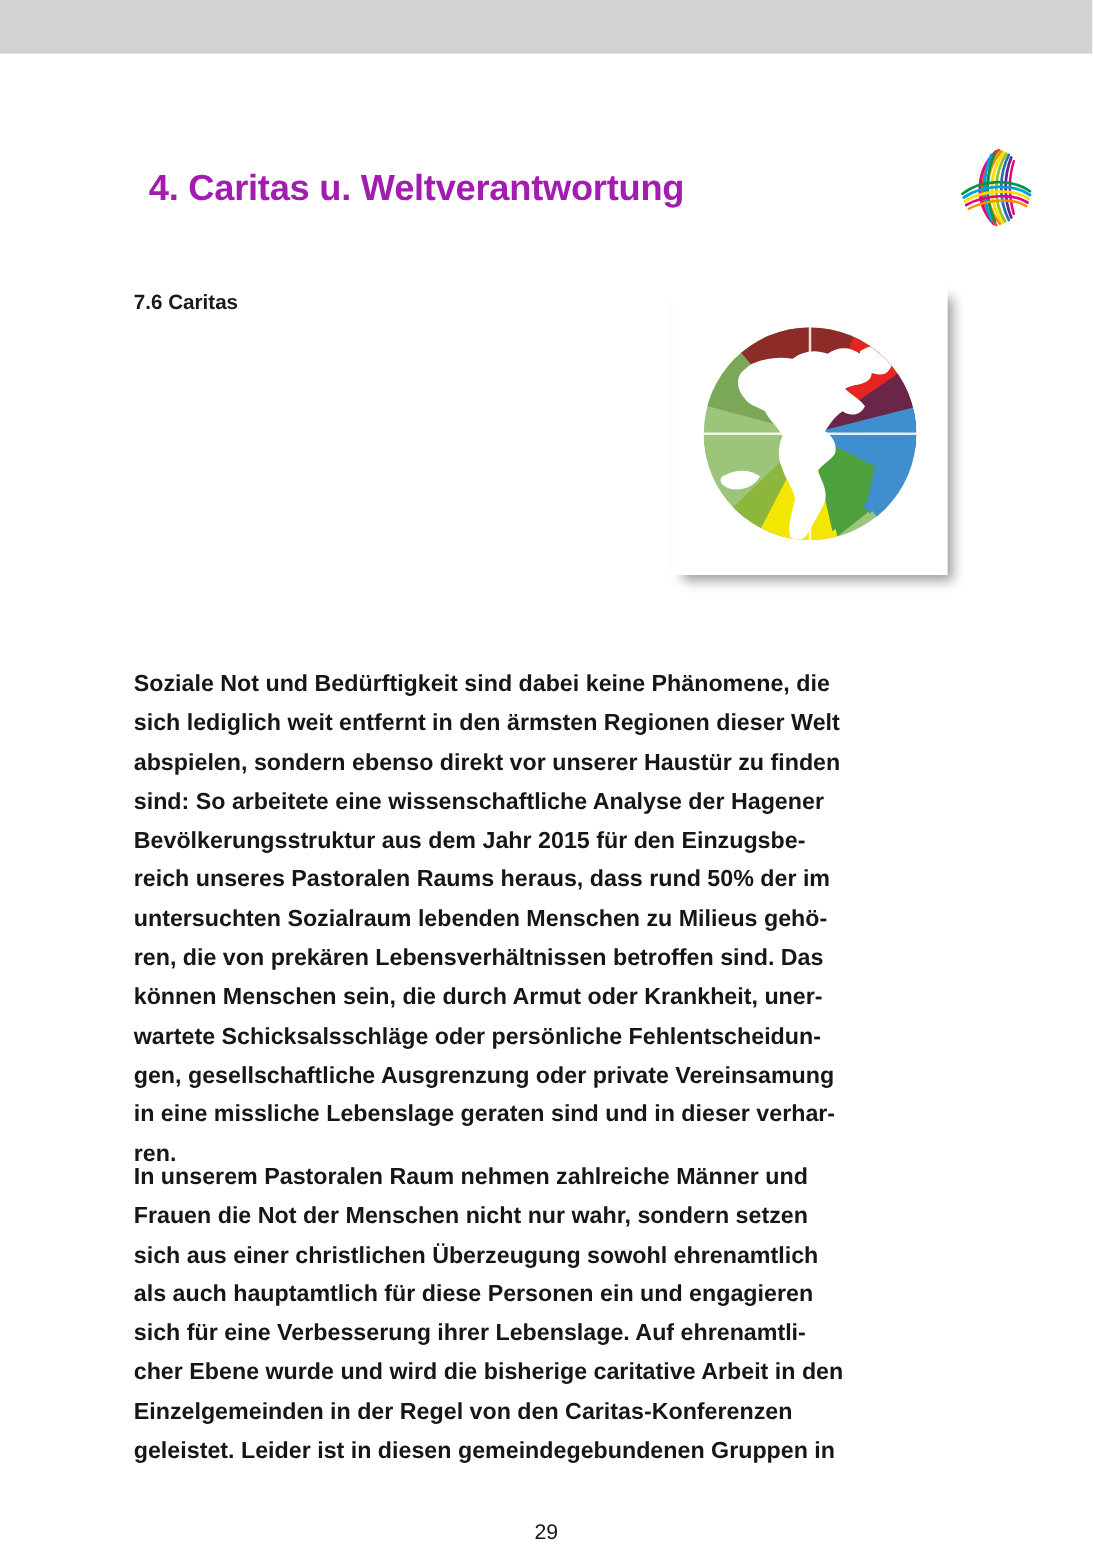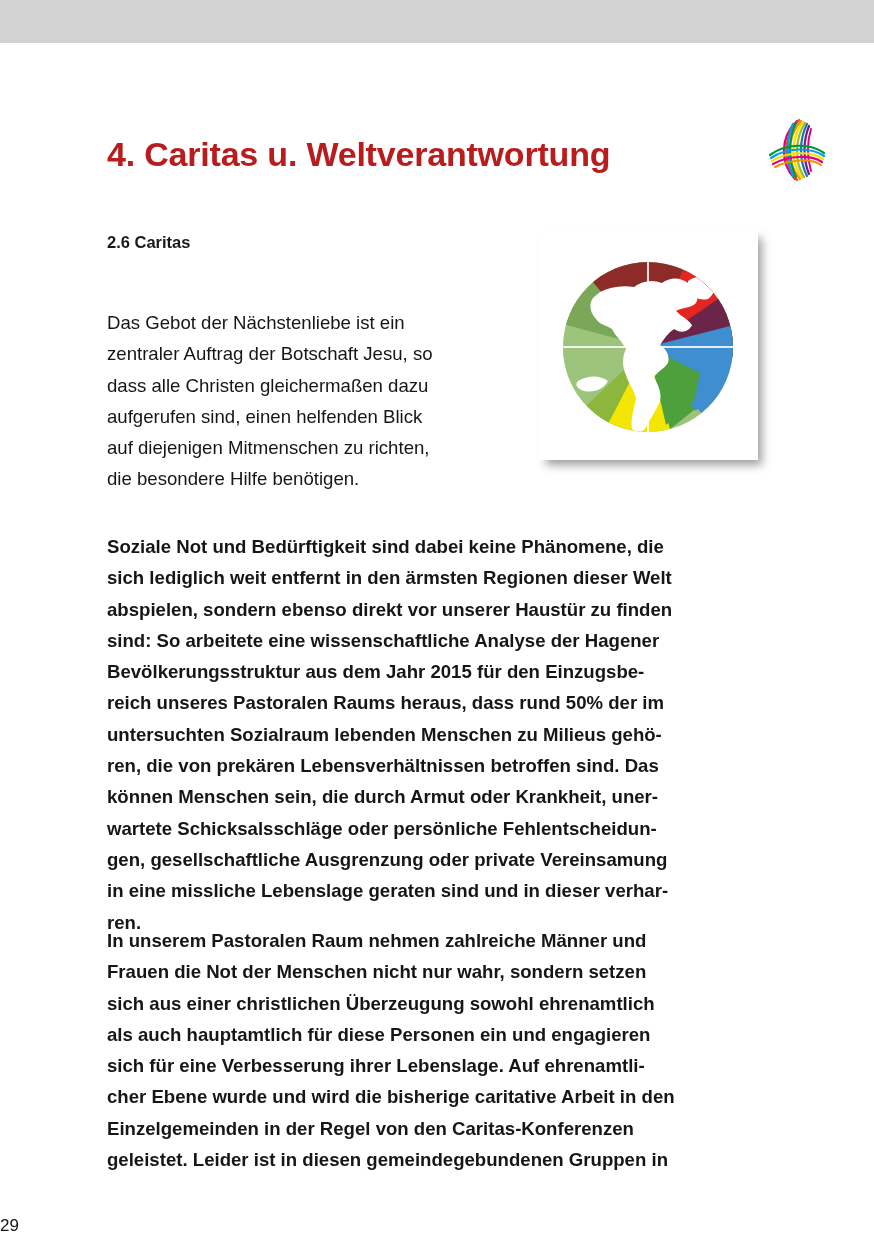--- a/index.html
+++ b/index.html
@@ -39,26 +39,26 @@
     position: absolute;
     left: 766px;
     top: 72px;
     width: 62px;
     height: 68px;
   }
 
   
   .chapter-title {
     position: absolute;
-    left: 107px;
+    left: 119px;
     top: 92px;
-    font-size: 34px;
+    font-size: 29px;
     font-weight: bold;
     letter-spacing: -0.2px;
-    color: #b91c1c;
+    color: #a21caf;
     white-space: nowrap;
   }
 
   .section-title {
     position: absolute;
     left: 107px;
     top: 190px;
     font-size: 16.5px;
     font-weight: bold;
     color: #1a1a1a;
@@ -100,20 +100,21 @@
     font-weight: bold;
   }
   .para-2 { top: 488px; }
   .para-3 { top: 882px; }
 
   .page-number {
     position: absolute;
     left: 0;
     top: 1173px;
     width: 874px;
+    text-align: center;
     font-size: 17px;
     color: #161616;
   }
 </style>
 </head>
 <body>
 
 <div class="top-band"></div>
 
 <div class="page">
@@ -137,21 +138,21 @@
         <path d="M5 43 C21 32 45 32 58 41" stroke="#009fe3" stroke-width="2.2"></path>
         <path d="M6 46 C22 36 46 36 57 44" stroke="#ffdd00" stroke-width="2.2"></path>
         <path d="M7 49 C23 40 46 40 56 47" stroke="#e5007d" stroke-width="2.2"></path>
         <path d="M9 52 C25 44 45 43 55 50" stroke="#f39200" stroke-width="2"></path>
       </g>
     </svg>
   </div>
 
   <div class="chapter-title">4. Caritas u. Weltverantwortung</div>
 
-  <div class="section-title">2.6 Caritas</div>
+  <div class="section-title">7.6 Caritas</div>
 
   <div class="globe-figure">
     <svg viewBox="0 0 220 231" xmlns="http://www.w3.org/2000/svg">
       <defs>
         <clipPath id="globeClip">
           <circle cx="110" cy="118" r="85"></circle>
         </clipPath>
       </defs>
       <rect x="0" y="0" width="220" height="231" fill="#ffffff"></rect>
       <g clip-path="url(#globeClip)">
@@ -196,26 +197,20 @@
         <path d="M40 152 C50 146 62 146 70 152 C66 160 56 164 46 162 C40 160 36 156 40 152 Z" fill="#ffffff"></path>
       </g>
 
       <g stroke="#ffffff" stroke-width="2" opacity="0.85">
         <line x1="110" y1="26" x2="110" y2="210"></line>
         <line x1="25" y1="118" x2="196" y2="118"></line>
       </g>
     </svg>
   </div>
 
-  <div class="para para-intro">Das Gebot der Nächstenliebe ist ein
-zentraler Auftrag der Botschaft Jesu, so
-dass alle Christen gleichermaßen dazu
-aufgerufen sind, einen helfenden Blick
-auf diejenigen Mitmenschen zu richten,
-die besondere Hilfe benötigen.</div>
 
   <div class="para para-wide para-2">Soziale Not und Bedürftigkeit sind dabei keine Phänomene, die
 sich lediglich weit entfernt in den ärmsten Regionen dieser Welt
 abspielen, sondern ebenso direkt vor unserer Haustür zu finden
 sind: So arbeitete eine wissenschaftliche Analyse der Hagener
 Bevölkerungsstruktur aus dem Jahr 2015 für den Einzugsbe-
 reich unseres Pastoralen Raums heraus, dass rund 50% der im
 untersuchten Sozialraum lebenden Menschen zu Milieus gehö-
 ren, die von prekären Lebensverhältnissen betroffen sind. Das
 können Menschen sein, die durch Armut oder Krankheit, uner-

